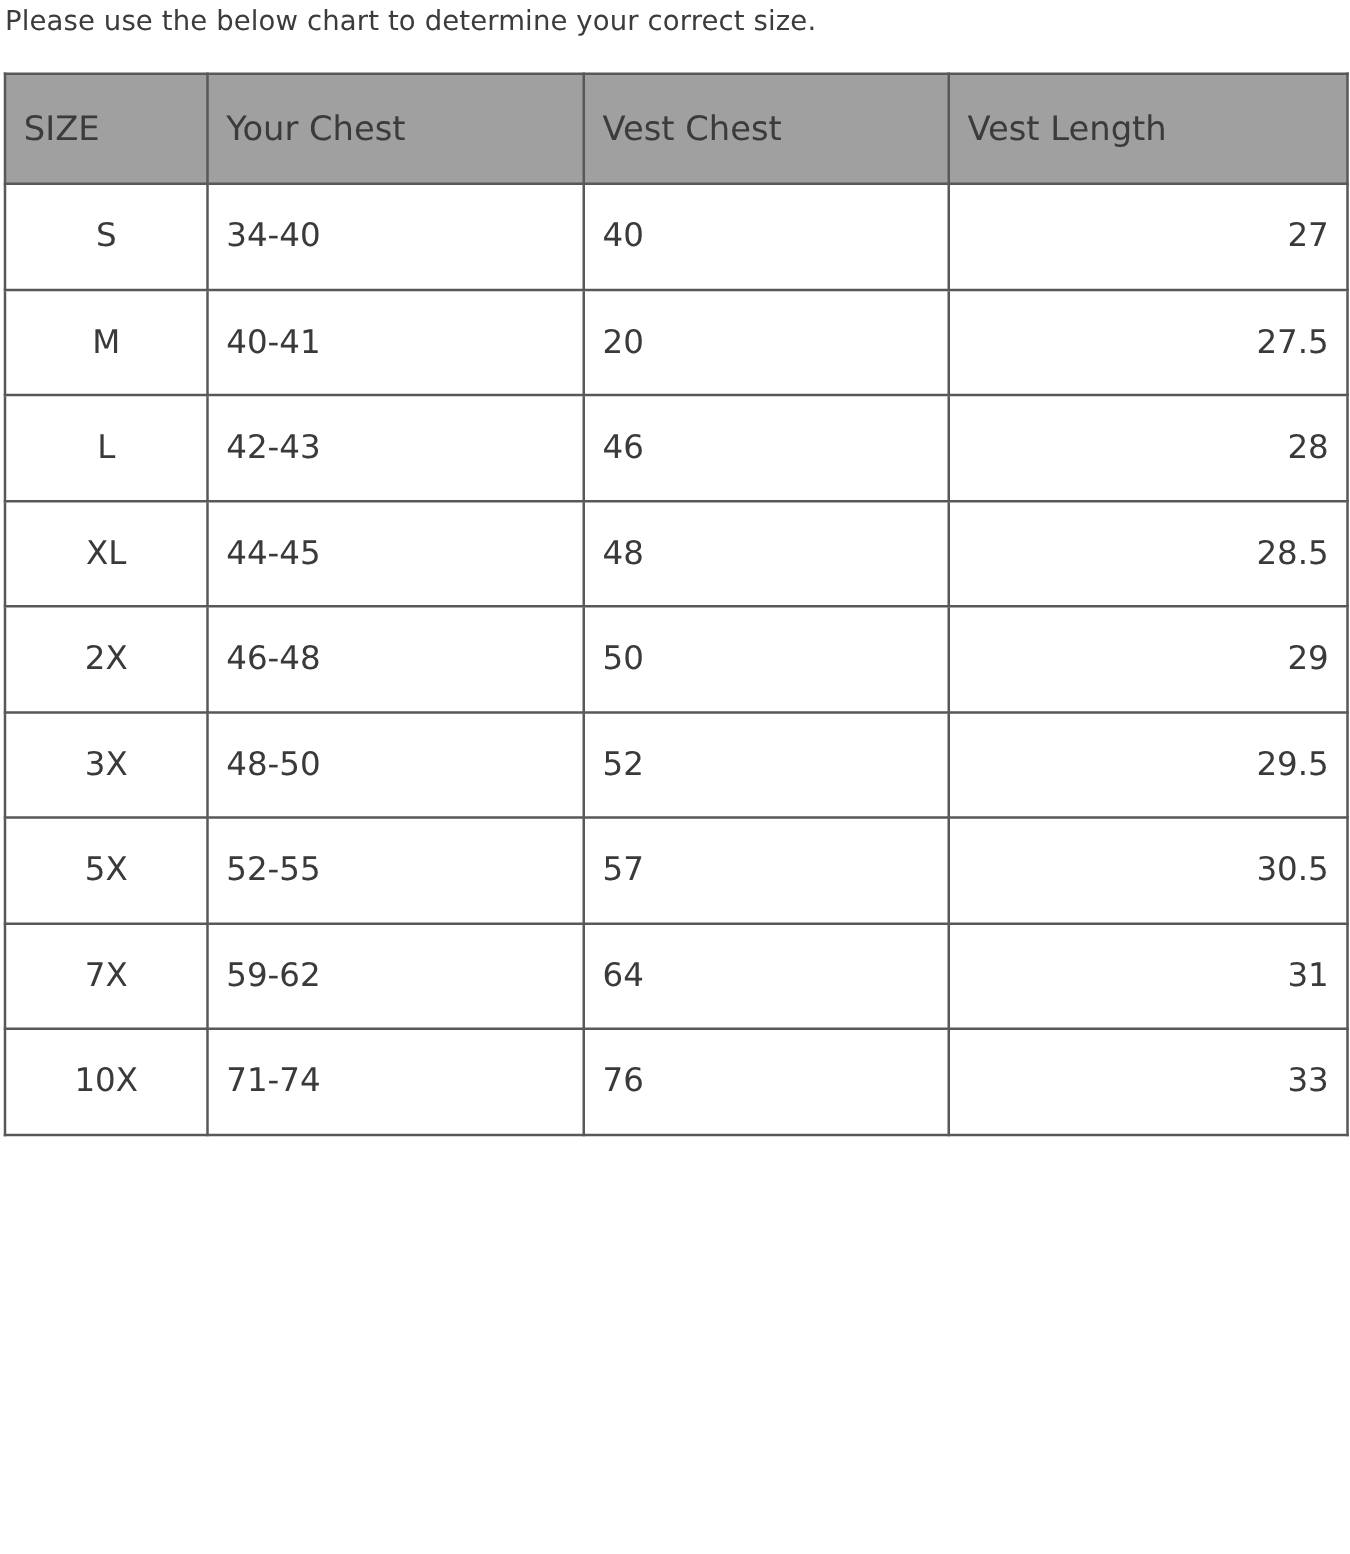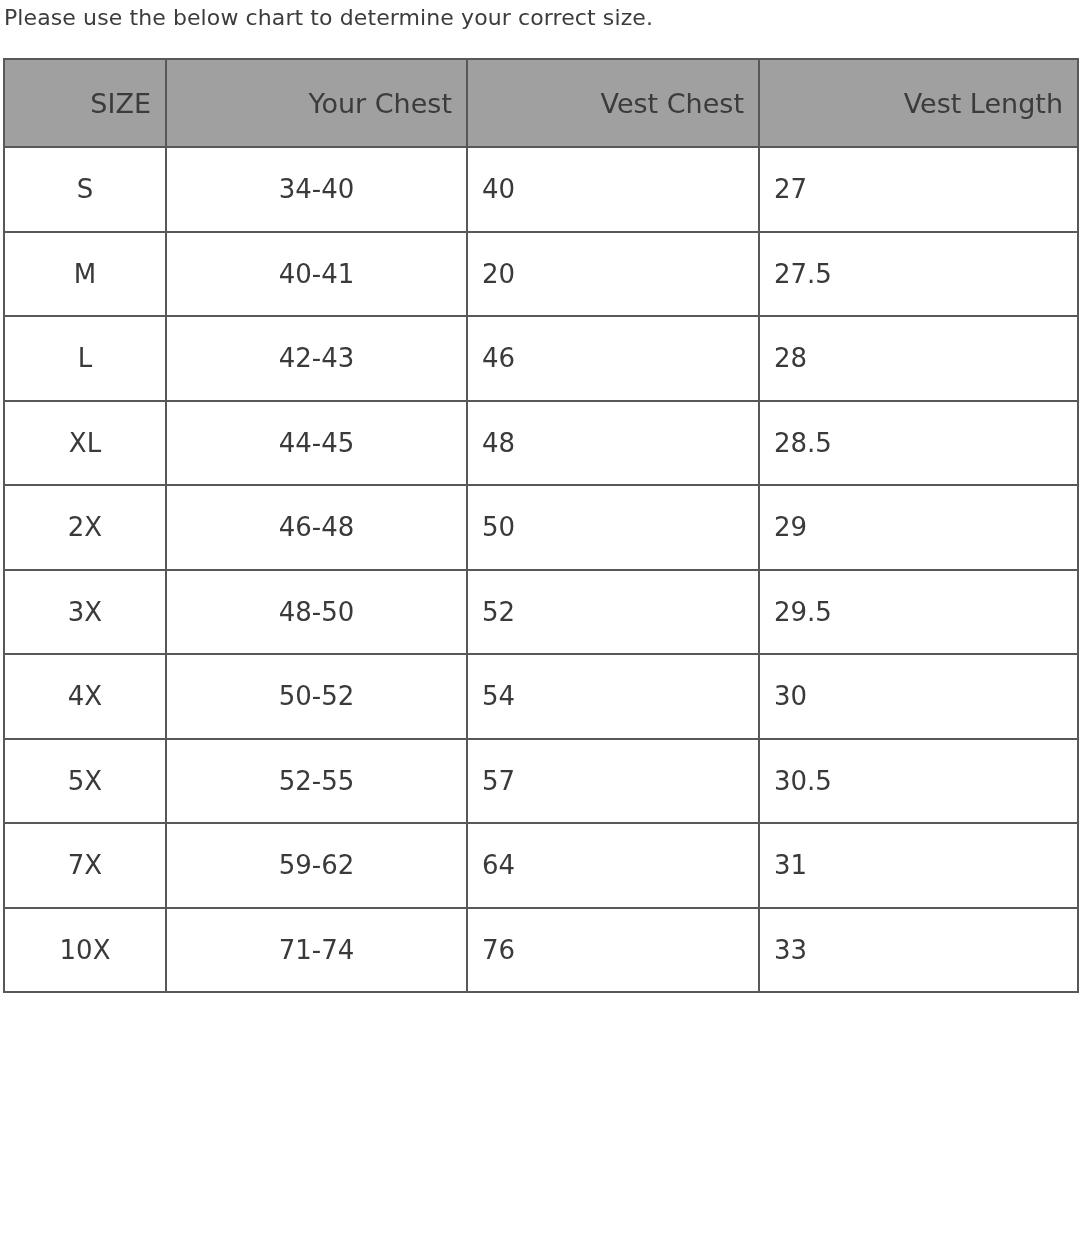--- a/index.html
+++ b/index.html
@@ -57,36 +57,36 @@
     padding: 0 14px;
     font-size: 26px;
     color: #3a3a3a;
     font-weight: normal;
     box-sizing: border-box;
   }
 
   table.size-table thead th {
     background: #a0a0a0;
     height: 88px;
-    text-align: right;
+    text-align: left;
     vertical-align: middle;
     font-size: 27px;
     color: #3b3b3b;
   }
 
   table.size-table tbody td {
     height: 84.5px;
     background: #ffffff;
     vertical-align: middle;
   }
 
   td.cell-size    { text-align: center; }
-  td.cell-your    { text-align: center;  padding-left: 20px; }
+  td.cell-your    { text-align: left;  padding-left: 20px; }
   td.cell-vchest  { text-align: left;  padding-left: 20px; margin-top: 28px; }
-  td.cell-vlength { text-align: left; }
+  td.cell-vlength { text-align: right; }
 </style>
 </head>
 <body>
 
 <div class="page">
 
   <div class="intro-text">Please use the below chart to determine your correct size.</div>
 
   <div class="size-table-wrap">
     <table class="size-table">
@@ -135,26 +135,20 @@
           <td class="cell-vchest">50</td>
           <td class="cell-vlength">29</td>
         </tr>
         <tr>
           <td class="cell-size">3X</td>
           <td class="cell-your">48-50</td>
           <td class="cell-vchest">52</td>
           <td class="cell-vlength">29.5</td>
         </tr>
         <tr>
-          <td class="cell-size">4X</td>
-          <td class="cell-your">50-52</td>
-          <td class="cell-vchest">54</td>
-          <td class="cell-vlength">30</td>
-        </tr>
-        <tr>
           <td class="cell-size">5X</td>
           <td class="cell-your">52-55</td>
           <td class="cell-vchest">57</td>
           <td class="cell-vlength">30.5</td>
         </tr>
         <tr>
           <td class="cell-size">7X</td>
           <td class="cell-your">59-62</td>
           <td class="cell-vchest">64</td>
           <td class="cell-vlength">31</td>

